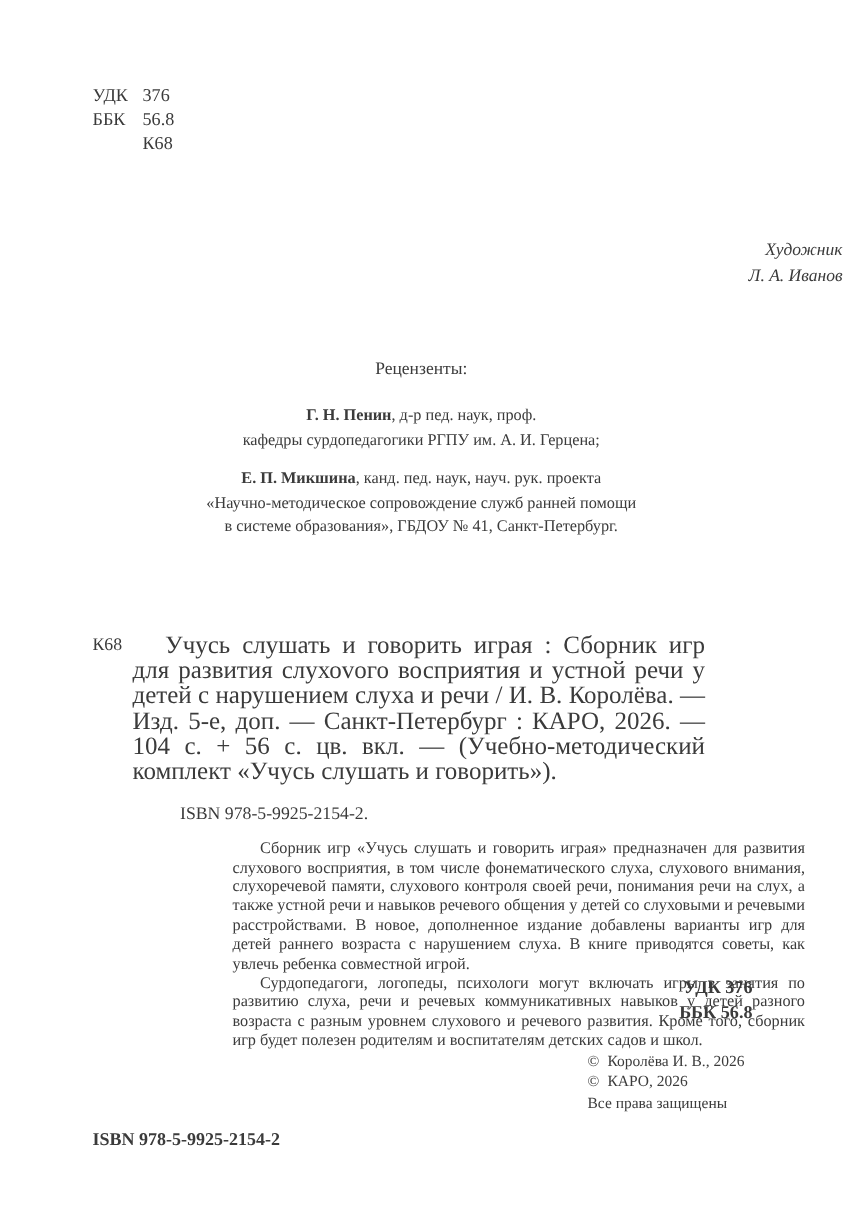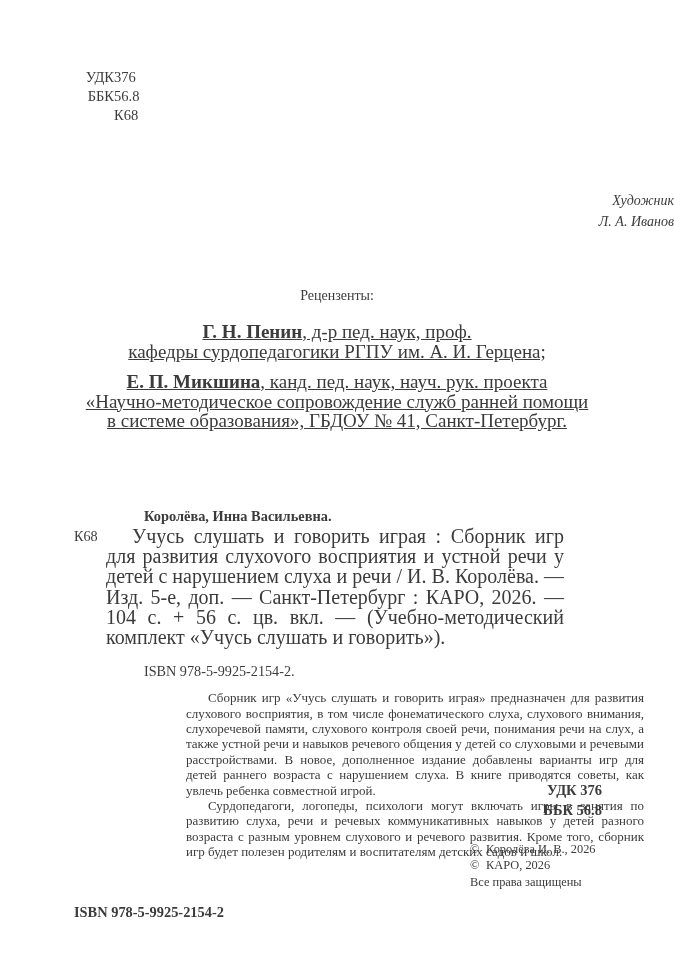--- a/index.html
+++ b/index.html
@@ -26,21 +26,20 @@
   
   .classification {
     position: absolute;
     left: 74px;
     top: 68px;
     font-size: 14.5px;
     line-height: 19px;
   }
   .cls-row {
     display: flex;
-    text-align: right;
   }
   .cls-label {
     width: 40px;
     display: inline-block;
   }
   .cls-value {
     display: inline-block;
   }
 
   
@@ -61,23 +60,22 @@
     left: 0;
     top: 288px;
     width: 674px;
     text-align: center;
   }
   .rev-heading {
     font-size: 14px;
     margin-bottom: 18px;
   }
   .rev-entry {
-    font-size: 19px;
+    font-size: 13px;
     line-height: 19.5px;
-    text-decoration: underline;
   }
   .rev-entry + .rev-entry {
     margin-top: 11px;
   }
   .rev-name {
     font-weight: bold;
   }
 
   
   .cip {
@@ -204,21 +202,20 @@
     </div>
 
     <div class="rev-entry">
       <div><span class="rev-name">Е. П. Микшина</span><span>, канд. пед. наук, науч. рук. проекта</span></div>
       <div>«Научно-методическое сопровождение служб ранней помощи</div>
       <div>в системе образования», ГБДОУ № 41, Санкт-Петербург.</div>
     </div>
   </div>
 
   <div class="cip">
-    <div class="cip-author">Королёва, Инна Васильевна.</div>
 
     <div class="cip-body-wrap">
       <span class="shelfmark">К68</span>
       <div class="cip-desc">Учусь слушать и говорить играя : Сборник игр для развития слухо­voго восприятия и устной речи у детей с нарушением слуха и речи / И. В. Королёва. — Изд. 5-е, доп. — Санкт-Петербург : КАРО, 2026. — 104 с. + 56 с. цв. вкл. — (Учебно-методический комплект «Учусь слушать и говорить»).</div>
     </div>
 
     <div class="cip-isbn">ISBN 978-5-9925-2154-2.</div>
 
     <div class="annotation">Сборник игр «Учусь слушать и говорить играя» предназначен для развития слухового восприятия, в том числе фонематического слуха, слухового внимания, слухоречевой памяти, слухового контроля своей речи, понимания речи на слух, а также устной речи и навыков речевого общения у детей со слуховыми и речевыми расстройствами. В новое, дополненное издание добавлены варианты игр для детей раннего возраста с нарушением слуха. В книге приводятся советы, как увлечь ребенка совместной игрой.</div>
     <div class="annotation">Сурдопедагоги, логопеды, психологи могут включать игры в занятия по развитию слуха, речи и речевых коммуникативных навыков у детей разного возраста с разным уровнем слухового и речевого развития. Кроме того, сборник игр будет полезен родителям и воспитателям детских садов и школ.</div>

